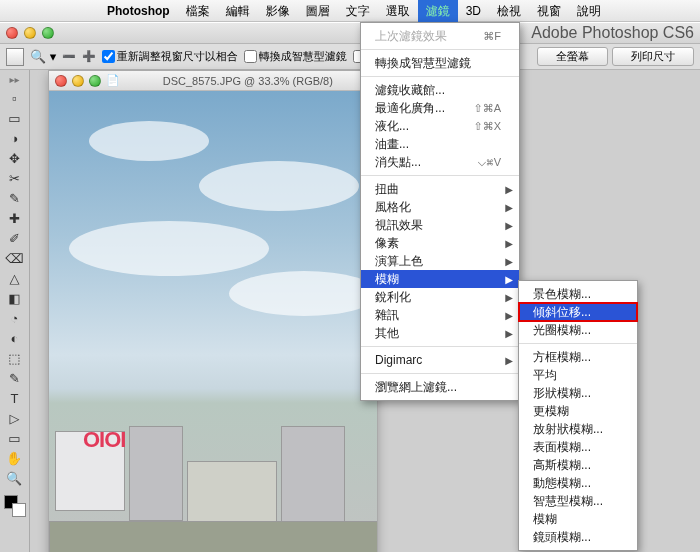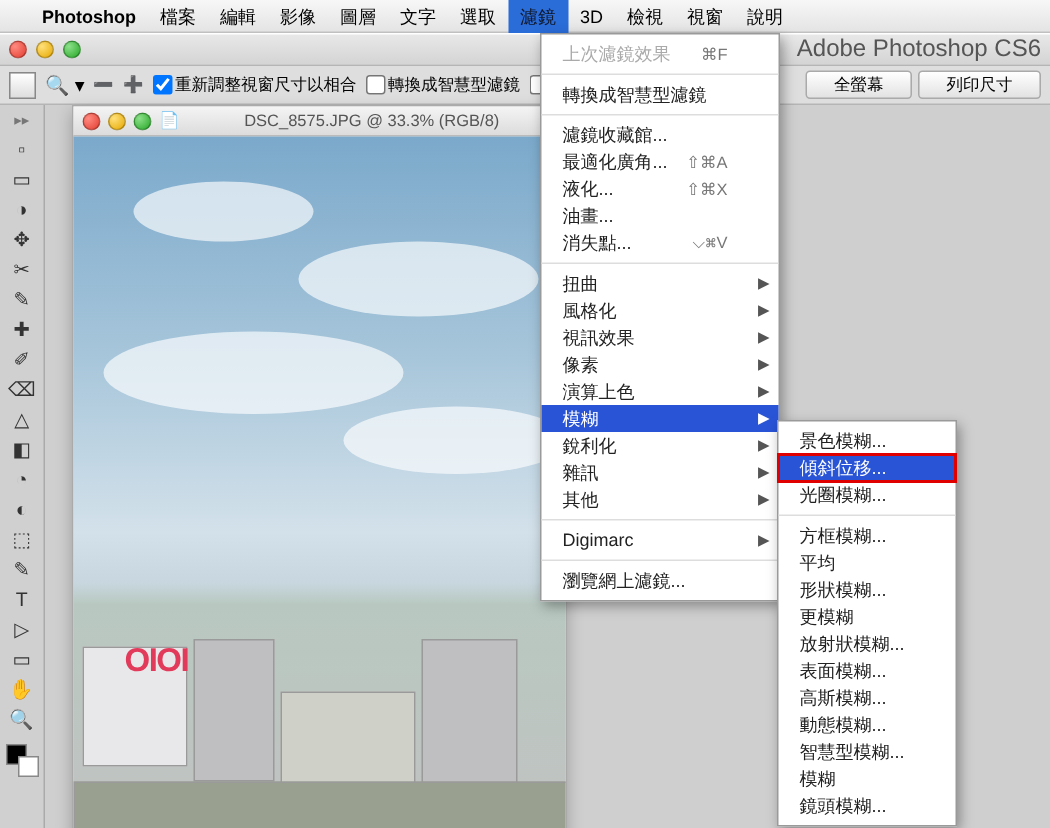--- a/index.html
+++ b/index.html
@@ -1,21 +1,21 @@
 <!DOCTYPE html>
 <html><head>
 <meta charset="utf-8">
 <style>
   * { margin:0; padding:0; box-sizing:border-box; font-family:"Lucida Grande","Heiti TC","Microsoft JhengHei",sans-serif; }
   body { width:700px; height:552px; background:#e8e8e8; overflow:hidden; position:relative; }
   
-  .mac-menubar { height:22px; background:linear-gradient(#f7f7f7,#e4e4e4); border-bottom:1px solid #c0c0c0; display:flex; align-items:center; font-size:12px; padding:0 12px; }
+  .mac-menubar { height:22px; background:linear-gradient(#f7f7f7,#e4e4e4); border-bottom:1px solid #c0c0c0; display:flex; align-items:center; font-size:12px; padding:0 23px;justify-content:center; }
   .apple { font-size:14px; margin-right:8px; }
   .mac-menubar .m { padding:0 8px; height:22px; line-height:22px; }
-  .mac-menubar .m.active { background:#2a6cd8; color:#0f172a; }
+  .mac-menubar .m.active { background:#2a6cd8; color:#86efac; }
   .appname { font-weight:bold; }
   
   .winbar { height:22px; background:linear-gradient(#e8e8e8,#d4d4d4); border-top:1px solid #fff; border-bottom:1px solid #b5b5b5; display:flex; align-items:center; padding:0 6px; gap:6px; }
   .tlight { width:12px; height:12px; border-radius:50%; border:1px solid rgba(0,0,0,.25); }
   .tlight.r{background:radial-gradient(circle at 30% 30%,#ff8a80,#e33e32);}
   .tlight.y{background:radial-gradient(circle at 30% 30%,#ffe07a,#e6a800);}
   .tlight.g{background:radial-gradient(circle at 30% 30%,#8de08a,#28a828);}
   .right-group{margin-left:auto; display:flex; align-items:center; gap:4px;}
   .mini-btn{font-size:11px; background:linear-gradient(#fff,#e2e2e2); border:1px solid #aaa; border-radius:3px; padding:1px 18px;}
   .apptitle{margin-left:auto; font-size:16px; color:#555;}
@@ -36,21 +36,21 @@
   .docwin .titlebar{height:20px; background:linear-gradient(#f4f4f4,#dcdcdc); border-bottom:1px solid #bbb; display:flex; align-items:center; padding:0 6px; gap:5px; font-size:11px; color:#555;}
   .docwin .titlebar .lights{display:flex;gap:5px;}
   .doc-title{margin:0 auto;}
   .canvas{width:100%; height:480px; background:linear-gradient(to bottom,#7ba9cb 0%,#a6c5da 30%,#d3e1ea 55%,#c8d7df 62%,#b8c8c0 65%,#c2c2c2 100%); position:relative; overflow:hidden;}
   .cloud{position:absolute; background:rgba(255,255,255,.65); border-radius:50%;}
   .buildings{position:absolute;left:0;right:0;bottom:0;height:160px;}
   .bl{position:absolute;background:#bfbfc2;border:1px solid #9a9a9a;}
   .sign{position:absolute; left:14px; bottom:118px; color:#e23a5a; font-weight:bold; font-size:22px; letter-spacing:-1px;margin-left:20px;}
   
   .menu{position:absolute; background:#fff; border:1px solid #9a9a9a; box-shadow:2px 3px 8px rgba(0,0,0,.35); font-size:12px; padding:4px 0; }
-  .menu .item{display:flex; align-items:center; padding:2px 34px 2px 14px; height:18px; white-space:nowrap; color:#222; position:relative;}
+  .menu .item{display:flex; align-items:center; padding:2px 18px 2px 14px; height:18px; white-space:nowrap; color:#222; position:relative;}
   .menu .item .sc{margin-left:auto; color:#777; font-size:11px;}
   .menu .item.disabled{color:#aaa;}
   .menu .item.hov{background:#2a54d6; color:#fff;}
   .menu .item.hov .arrow{color:#fff;}
   .menu .sep{height:1px; background:#ddd; margin:4px 0;}
   .menu .arrow{position:absolute; right:6px; font-size:10px; color:#555;}
   .menu .item.boxed{outline:2px solid #e10000; outline-offset:-1px;}
   .main-menu{top:22px; left:360px; width:160px;}
   .sub-menu{top:280px; left:518px; width:120px;}
 </style>

